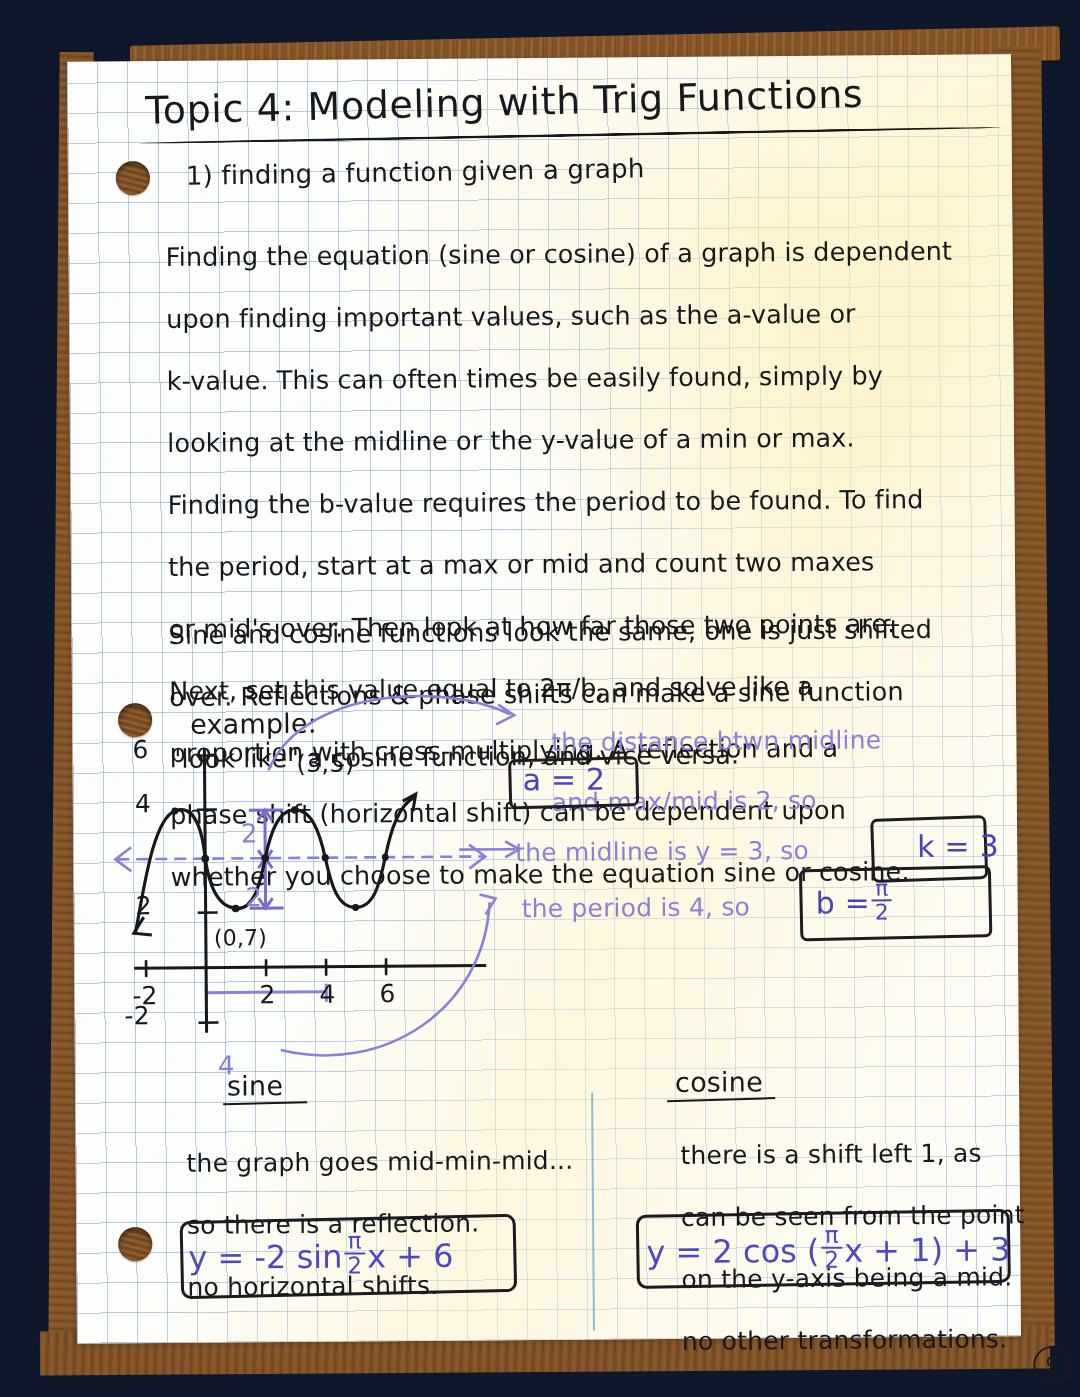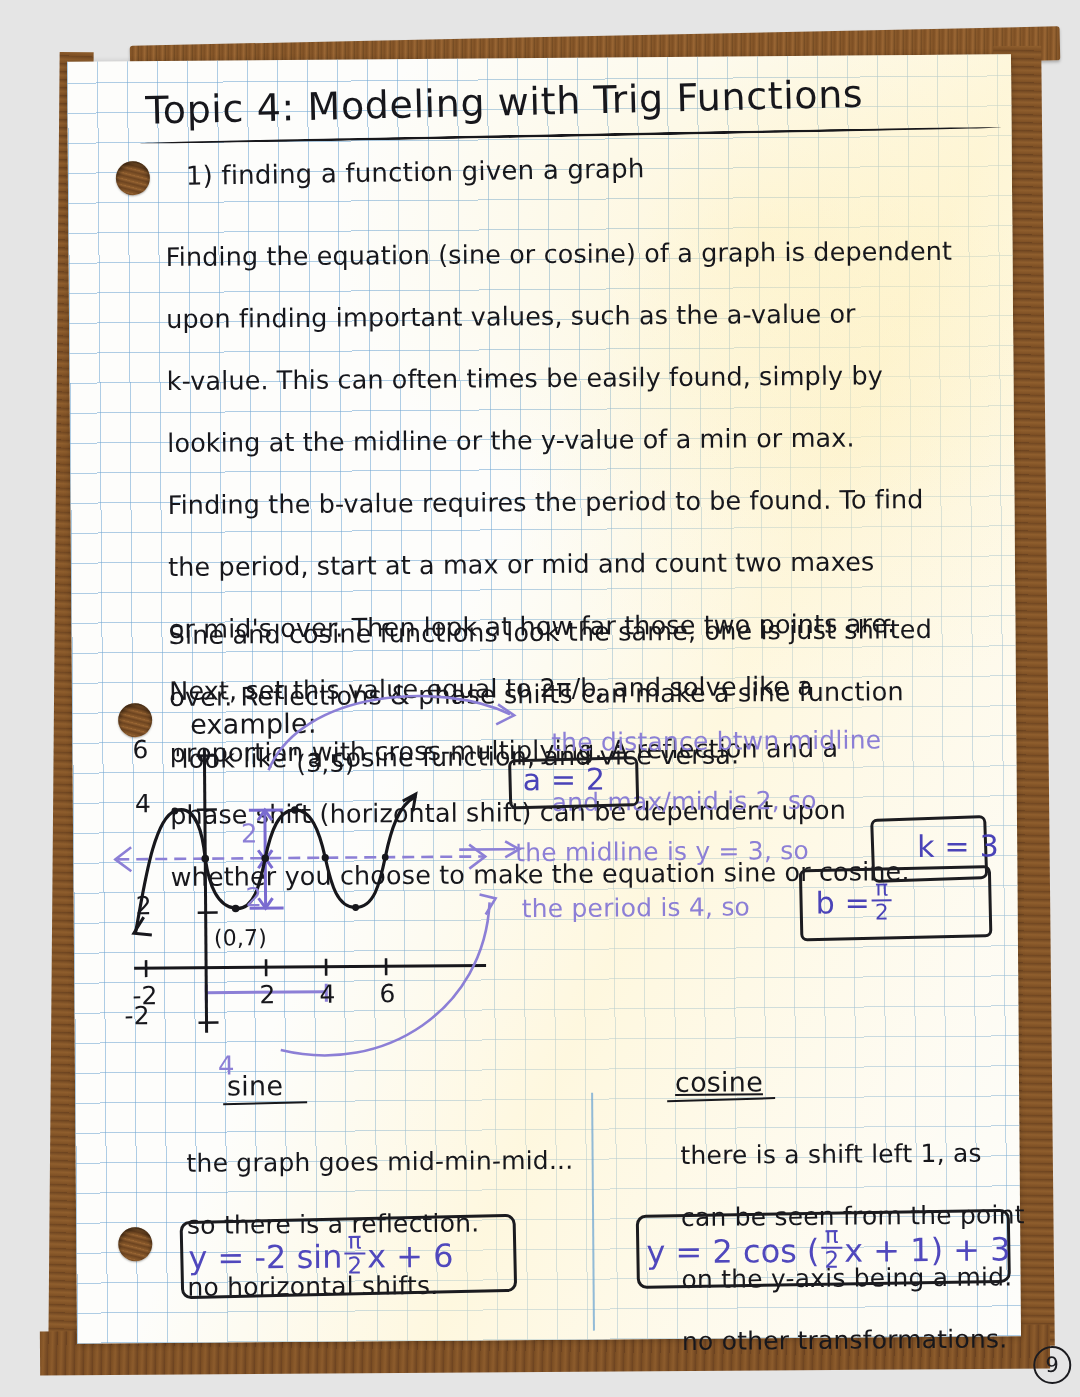--- a/index.html
+++ b/index.html
@@ -1,20 +1,20 @@
 <!DOCTYPE html>
 <html><head>
 <meta charset="utf-8">
 <style>
   html,body{margin:0;padding:0;background:#ffffff;}
   body{width:1080px;height:1397px;position:relative;overflow:hidden;
        font-family:"DejaVu Sans", sans-serif;}
 
   
-  #desk{position:absolute;inset:0;background:#e5e5e5;}
+  #desk{position:absolute;inset:0;background:#0f172a;}
   .wood{position:absolute;background:
         repeating-linear-gradient(92deg,#8a5a2b 0px,#7d4f24 3px,#9b6734 6px,#734a22 9px);}
   #wood-top{left:130px;top:36px;width:930px;height:34px;
         transform:rotate(-1.2deg);border-radius:3px;
         box-shadow:0 2px 3px rgba(0,0,0,.25);}
   #wood-right{left:1000px;top:46px;width:48px;height:1300px;
         transform:rotate(-0.6deg);
         background:repeating-linear-gradient(2deg,#7d4f24 0px,#8f5e2d 4px,#6d4420 8px);}
   #wood-bottom{left:40px;top:1328px;width:1010px;height:44px;
         transform:rotate(-0.4deg);
@@ -67,21 +67,21 @@
   .note{font-size:25px;line-height:30px;}
   #note-a{left:430px;top:640px;}
   #note-k{left:442px;top:780px;}
   #note-b{left:448px;top:836px;}
   .inkbox{position:absolute;border:3px solid #1c1c20;border-radius:7px;}
 
   
   #col-divider{position:absolute;left:516px;top:1035px;width:0;height:238px;
        border-left:2px solid rgba(110,165,210,.75);}
   #hdr-sine{left:152px;top:1010px;font-size:27px;}
-  #hdr-cosine{left:600px;top:1010px;font-size:27px;text-decoration:underline;}
+  #hdr-cosine{left:600px;top:1010px;font-size:27px;}
   .hdr-rule{position:absolute;height:0;border-bottom:2.5px solid #18181c;}
   #rule-sine{left:148px;top:1042px;width:84px;transform:rotate(-1deg);}
   #rule-cosine{left:592px;top:1042px;width:108px;transform:rotate(-1.2deg);}
   #txt-sine{left:62px;top:1056px;font-size:25px;line-height:31px;}
   #txt-cosine{left:556px;top:1052px;font-size:25px;line-height:31px;}
 
   
   #ans-sine{left:112px;top:1170px;}
   #ans-cos{left:570px;top:1168px;}
   .ansbox{position:absolute;border:3.5px solid #1b1b1f;border-radius:10px;}

